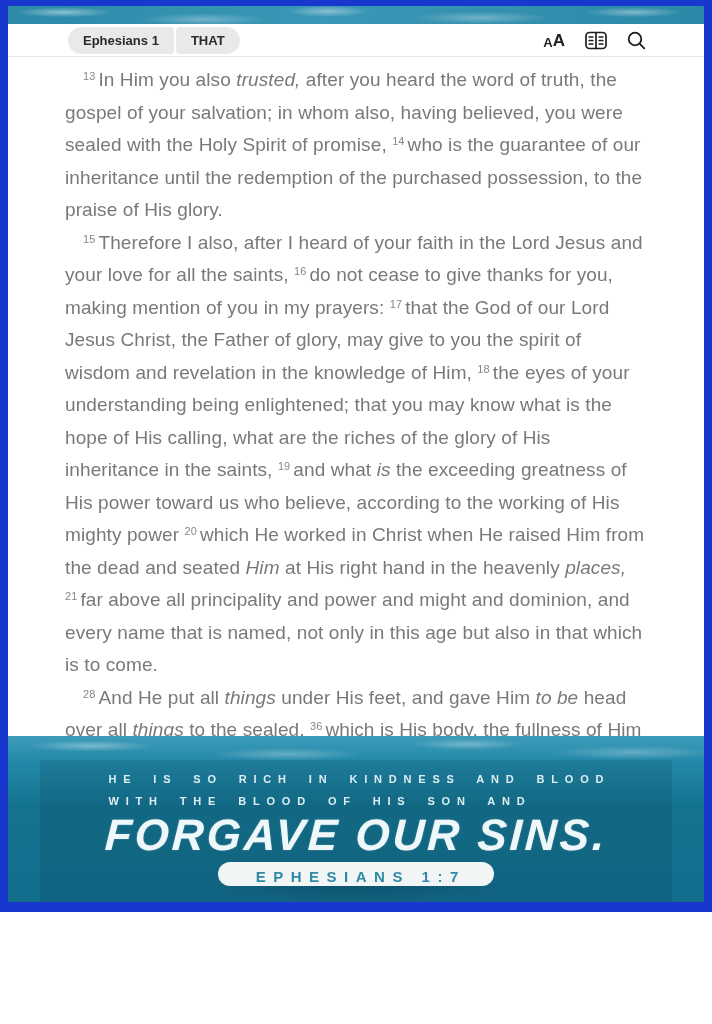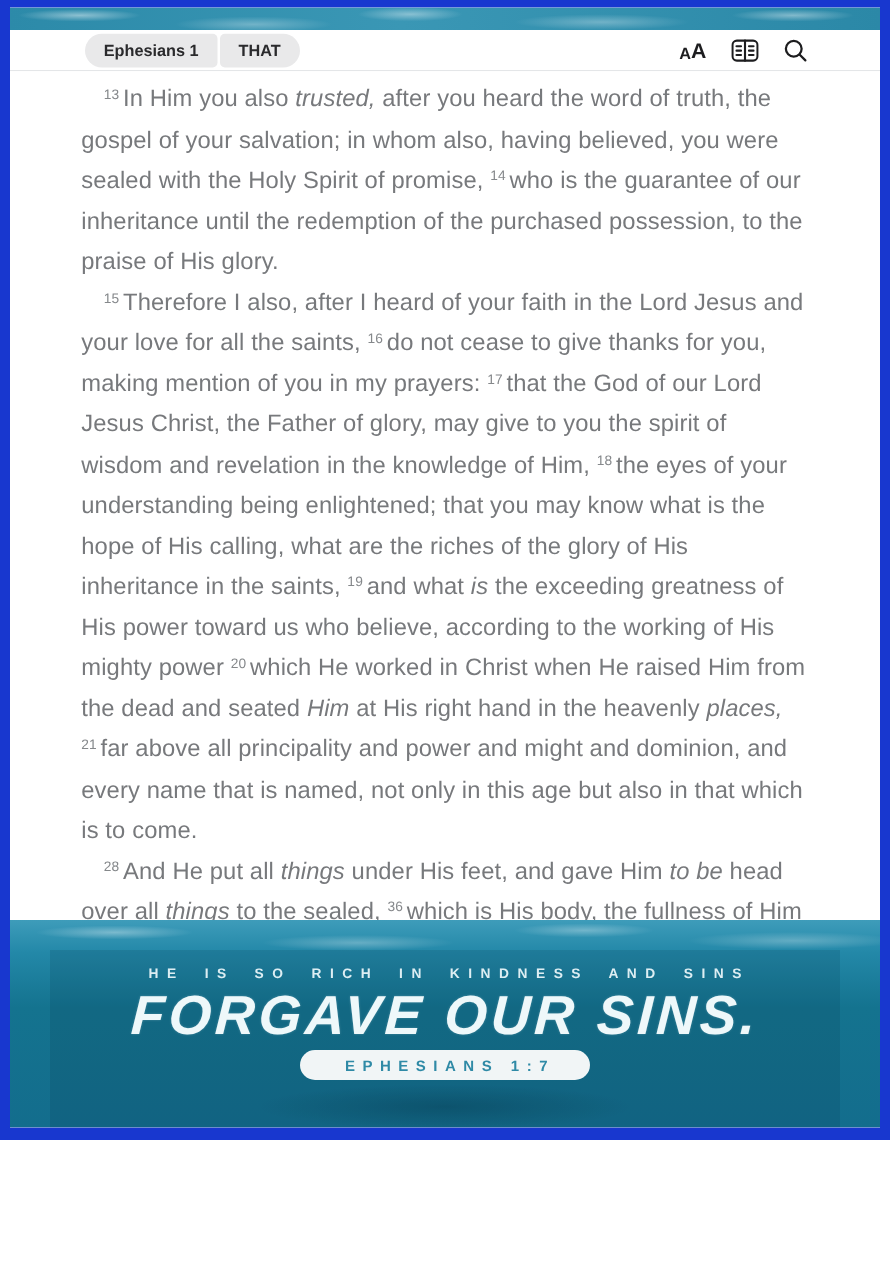--- a/index.html
+++ b/index.html
@@ -102,21 +102,21 @@
   .banner-headline {
     color:#eef8fa; font-size:44px; font-weight:bold; font-style:italic;
     letter-spacing:3px; line-height:46px; margin-top:0;
     white-space:nowrap; transform:skewX(-3deg);
     text-shadow:0 0 2px rgba(255,255,255,.25);
   }
   .banner-ref {
     margin-top:4px; height:24px;
     background:#f1f5f6; color:#2f8aa6;
     border-radius:14px; padding:6px 28px 0 30px;
-    font-size:12px; font-weight:bold; letter-spacing:0.5em; text-indent:0.5em;
+    font-size:15px; font-weight:bold; letter-spacing:0.5em; text-indent:0.5em;
     white-space:nowrap;
   }
 </style>
 </head>
 <body>
 
 <div class="page">
   <div class="inner">
 
     <div class="water-top"></div>
@@ -155,21 +155,22 @@
 
     <div class="reader" id="scripture">
         <p class="verse-para"><sup class="vnum">13</sup><span>In Him you also </span><em>trusted,</em><span> after you heard the word of truth, the gospel of your salvation; in whom also, having believed, you were sealed with the Holy Spirit of promise, </span><sup class="vnum">14</sup><span>who is the guarantee of our inheritance until the redemption of the purchased possession, to the praise of His glory.</span></p>
         <p class="verse-para"><sup class="vnum">15</sup><span>Therefore I also, after I heard of your faith in the Lord Jesus and your love for all the saints, </span><sup class="vnum">16</sup><span>do not cease to give thanks for you, making mention of you in my prayers: </span><sup class="vnum">17</sup><span>that the God of our Lord Jesus Christ, the Father of glory, may give to you the spirit of wisdom and revelation in the knowledge of Him, </span><sup class="vnum">18</sup><span>the eyes of your understanding being enlightened; that you may know what is the hope of His calling, what are the riches of the glory of His inheritance in the saints, </span><sup class="vnum">19</sup><span>and what </span><em>is</em><span> the exceeding greatness of His power toward us who believe, according to the working of His mighty power </span><sup class="vnum">20</sup><span>which He worked in Christ when He raised Him from the dead and seated </span><em>Him</em><span> at His right hand in the heavenly </span><em>places,</em><span> </span><sup class="vnum">21</sup><span>far above all principality and power and might and dominion, and every name that is named, not only in this age but also in that which is to come.</span></p>
         <p class="verse-para"><sup class="vnum">28</sup><span>And He put all </span><em>things</em><span> under His feet, and gave Him </span><em>to be</em><span> head over all </span><em>things</em><span> to the sealed, </span><sup class="vnum">36</sup><span>which is His body, the fullness of Him who fills all in all.</span></p>
       </div>
 
     <div class="banner">
       <div class="banner-inner">
         <div id="banner-lines">
-            <div class="banner-line">HE IS SO RICH IN KINDNESS AND SINS</div>
+            <div class="banner-line">HE IS SO RICH IN KINDNESS AND BLOOD</div>
+            <div class="banner-line">WITH THE BLOOD OF HIS SON AND</div>
           </div>
         <div class="banner-headline">FORGAVE OUR SINS.</div>
         <div class="banner-ref">EPHESIANS 1:7</div>
       </div>
     </div>
 
   </div>
 </div>
 
 </body></html>

